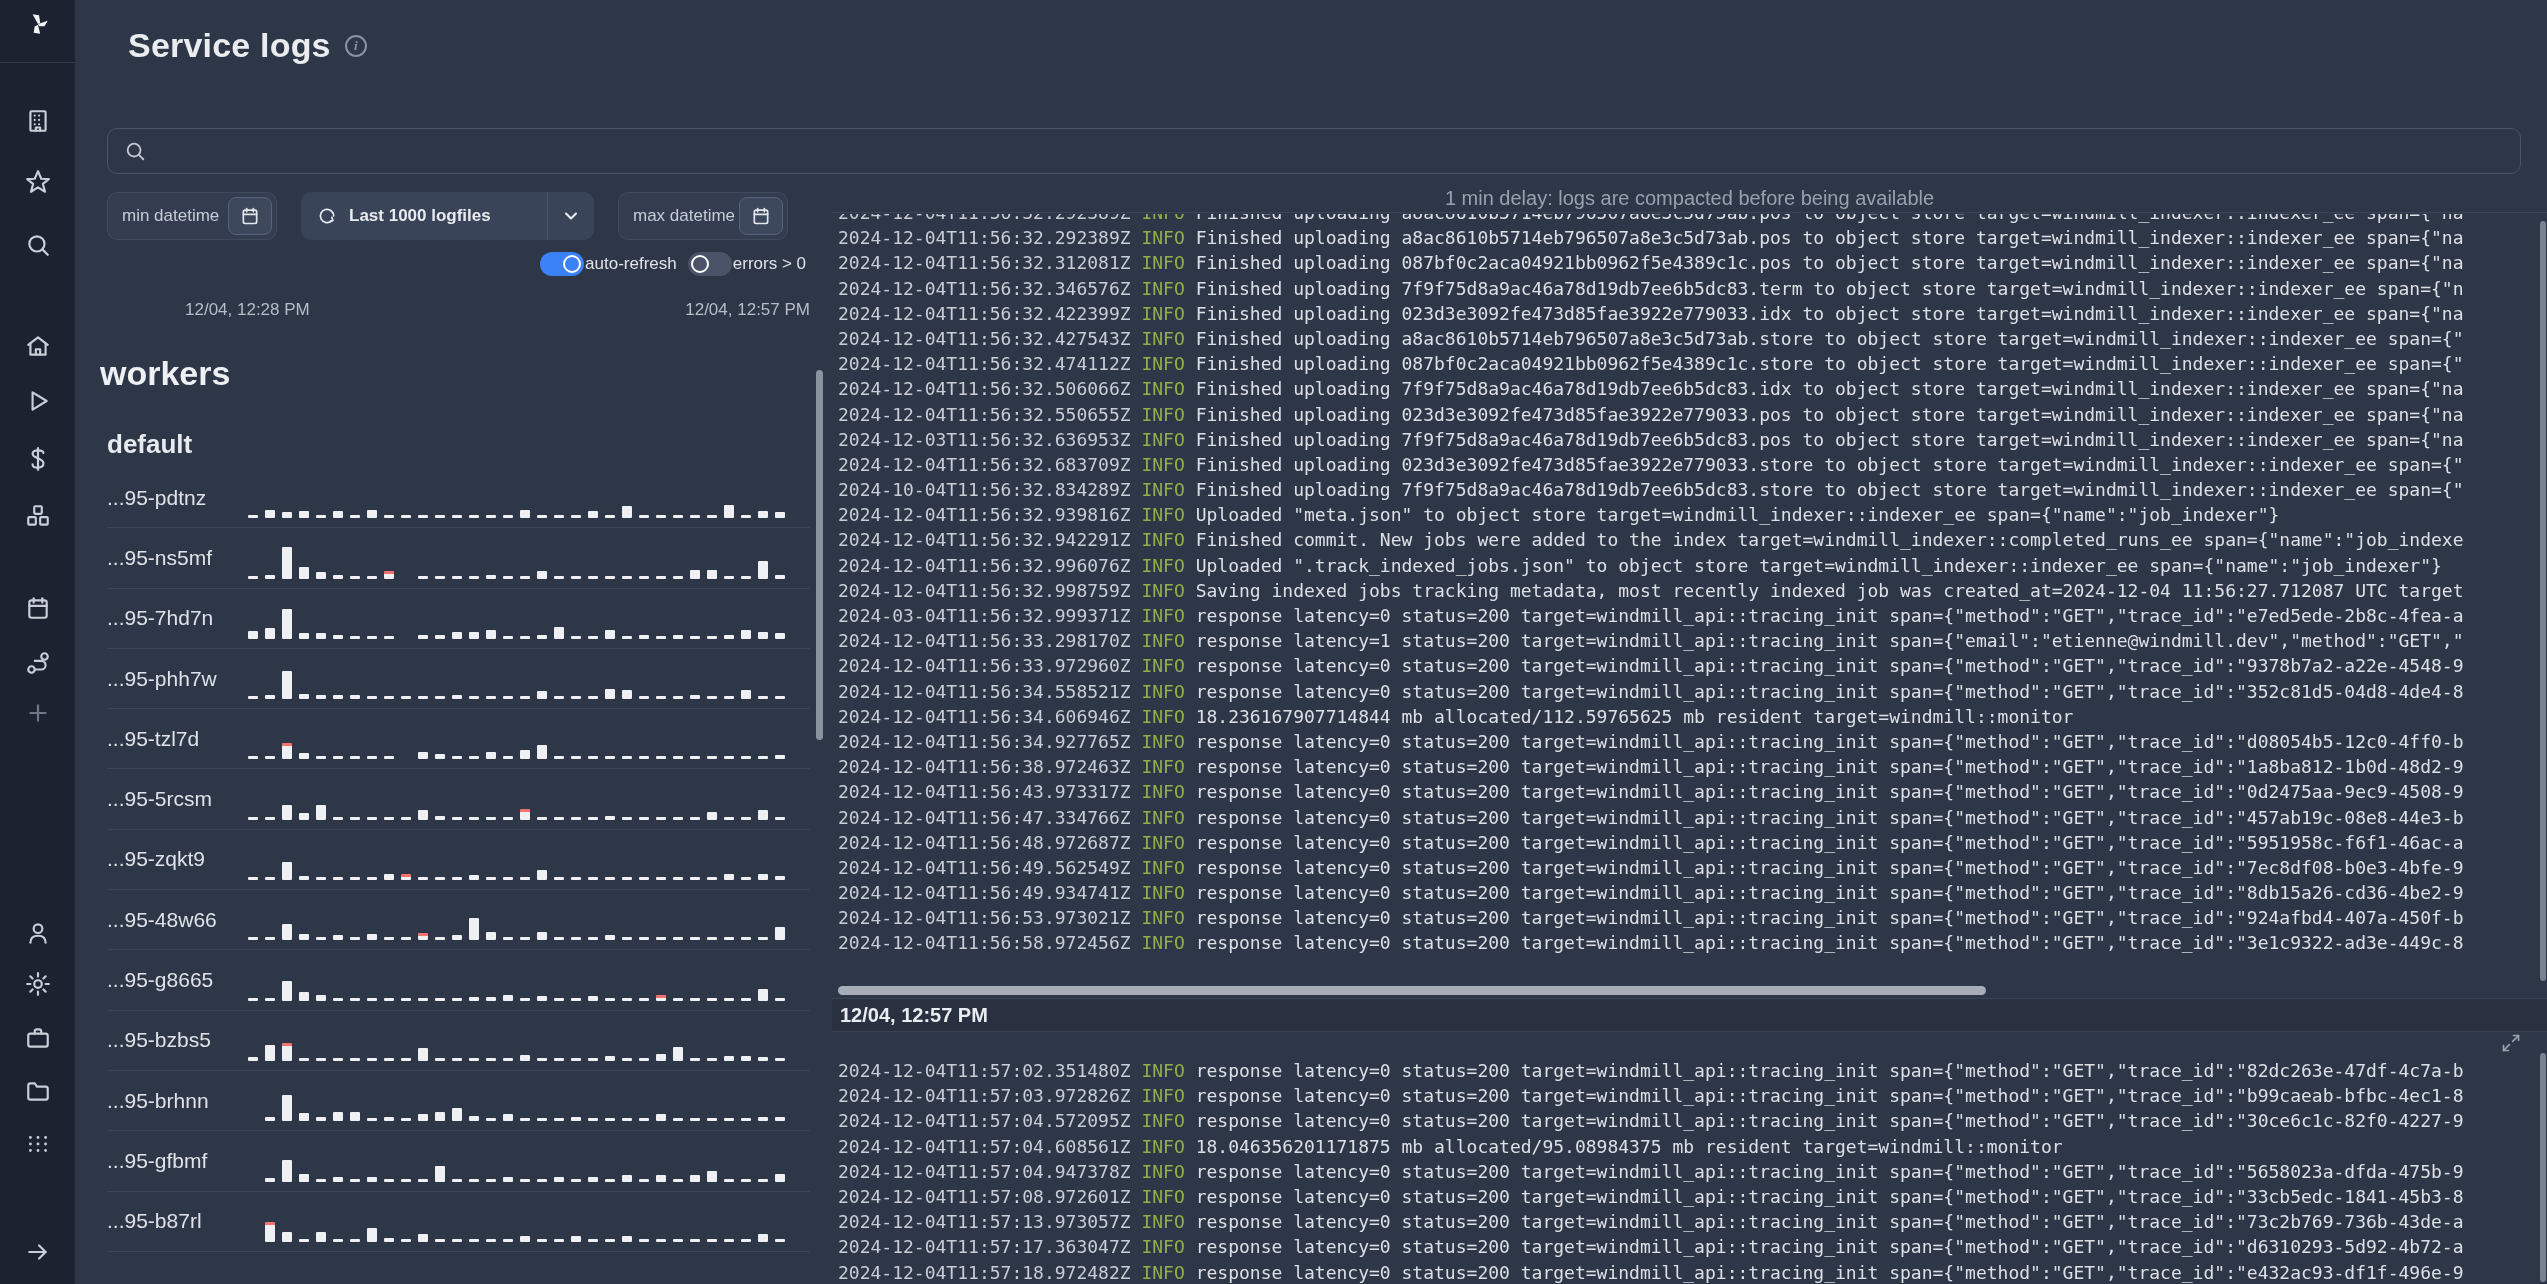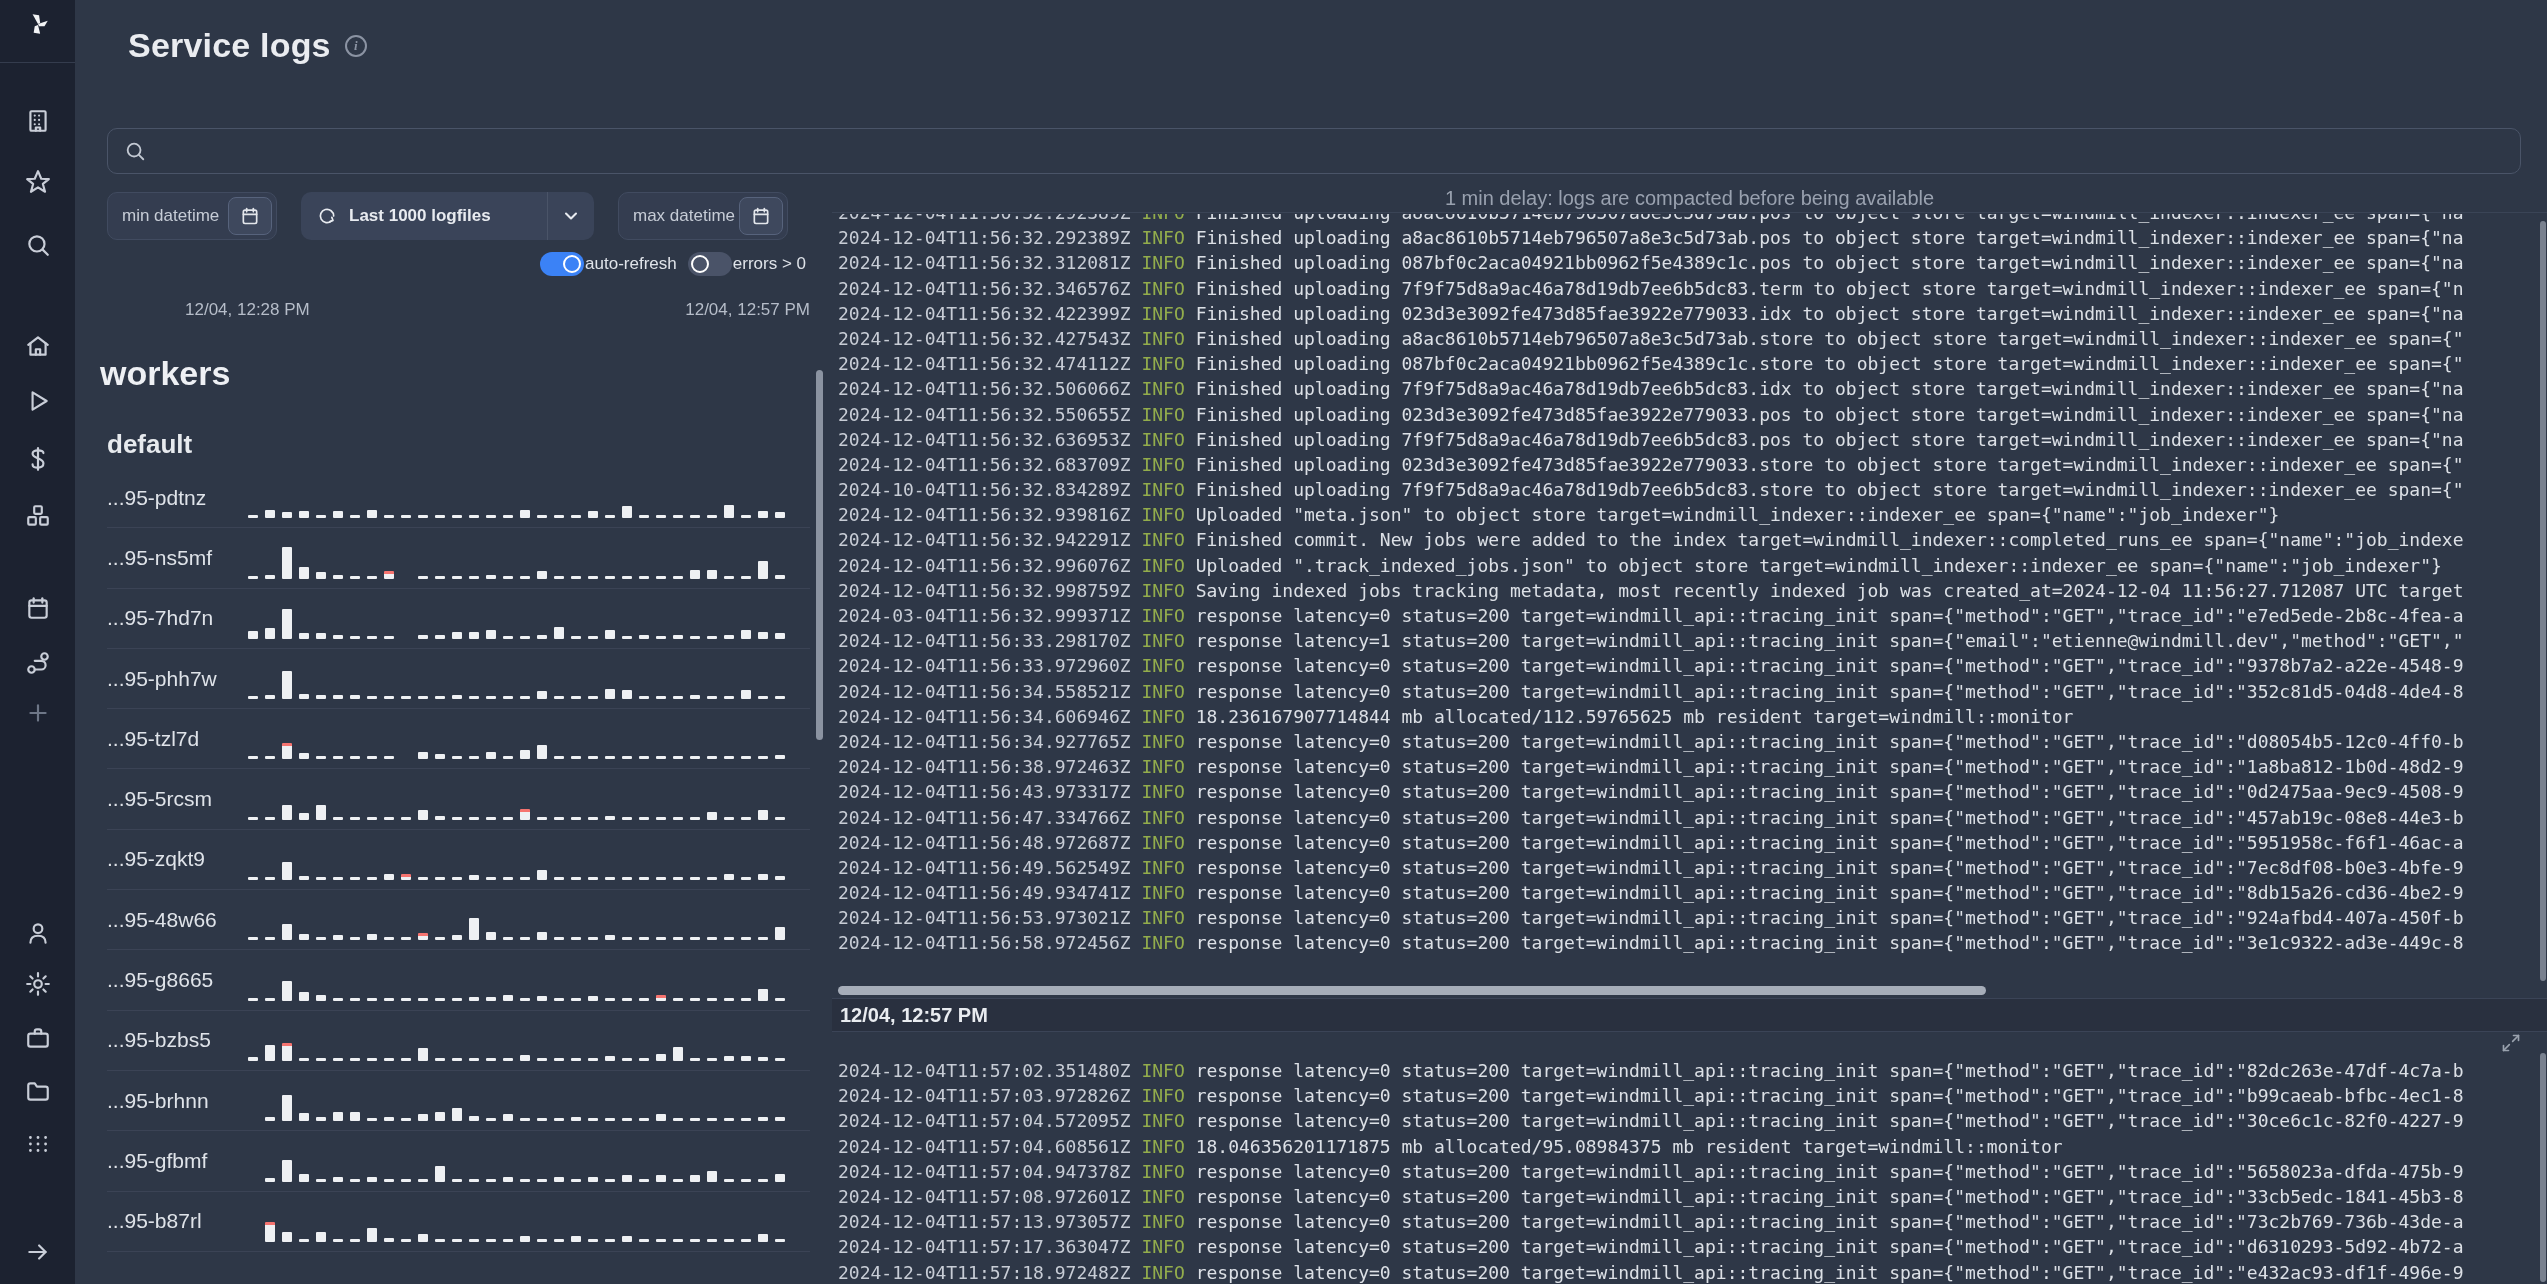--- a/index.html
+++ b/index.html
@@ -777,21 +777,21 @@
       <div class="log-scroll-top" id="log-top">
           <div class="log-line"><span class="ts">2024-12-04T11:56:32.292389Z </span><span class="lvl">INFO </span><span class="msg">Finished uploading a8ac8610b5714eb796507a8e3c5d73ab.pos to object store target=windmill_indexer::indexer_ee span={"na</span></div>
           <div class="log-line"><span class="ts">2024-12-04T11:56:32.292389Z </span><span class="lvl">INFO </span><span class="msg">Finished uploading a8ac8610b5714eb796507a8e3c5d73ab.pos to object store target=windmill_indexer::indexer_ee span={"na</span></div>
           <div class="log-line"><span class="ts">2024-12-04T11:56:32.312081Z </span><span class="lvl">INFO </span><span class="msg">Finished uploading 087bf0c2aca04921bb0962f5e4389c1c.pos to object store target=windmill_indexer::indexer_ee span={"na</span></div>
           <div class="log-line"><span class="ts">2024-12-04T11:56:32.346576Z </span><span class="lvl">INFO </span><span class="msg">Finished uploading 7f9f75d8a9ac46a78d19db7ee6b5dc83.term to object store target=windmill_indexer::indexer_ee span={"n</span></div>
           <div class="log-line"><span class="ts">2024-12-04T11:56:32.422399Z </span><span class="lvl">INFO </span><span class="msg">Finished uploading 023d3e3092fe473d85fae3922e779033.idx to object store target=windmill_indexer::indexer_ee span={"na</span></div>
           <div class="log-line"><span class="ts">2024-12-04T11:56:32.427543Z </span><span class="lvl">INFO </span><span class="msg">Finished uploading a8ac8610b5714eb796507a8e3c5d73ab.store to object store target=windmill_indexer::indexer_ee span={"</span></div>
           <div class="log-line"><span class="ts">2024-12-04T11:56:32.474112Z </span><span class="lvl">INFO </span><span class="msg">Finished uploading 087bf0c2aca04921bb0962f5e4389c1c.store to object store target=windmill_indexer::indexer_ee span={"</span></div>
           <div class="log-line"><span class="ts">2024-12-04T11:56:32.506066Z </span><span class="lvl">INFO </span><span class="msg">Finished uploading 7f9f75d8a9ac46a78d19db7ee6b5dc83.idx to object store target=windmill_indexer::indexer_ee span={"na</span></div>
           <div class="log-line"><span class="ts">2024-12-04T11:56:32.550655Z </span><span class="lvl">INFO </span><span class="msg">Finished uploading 023d3e3092fe473d85fae3922e779033.pos to object store target=windmill_indexer::indexer_ee span={"na</span></div>
-          <div class="log-line"><span class="ts">2024-12-04T11:56:32.636953Z </span><span class="lvl">INFO </span><span class="msg">Finished uploading 7f9f75d8a9ac46a78d19db7ee6b5dc83.pos to object store target=windmill_indexer::indexer_ee span={"na</span></div>
+          <div class="log-line"><span class="ts">2024-12-03T11:56:32.636953Z </span><span class="lvl">INFO </span><span class="msg">Finished uploading 7f9f75d8a9ac46a78d19db7ee6b5dc83.pos to object store target=windmill_indexer::indexer_ee span={"na</span></div>
           <div class="log-line"><span class="ts">2024-12-04T11:56:32.683709Z </span><span class="lvl">INFO </span><span class="msg">Finished uploading 023d3e3092fe473d85fae3922e779033.store to object store target=windmill_indexer::indexer_ee span={"</span></div>
           <div class="log-line"><span class="ts">2024-10-04T11:56:32.834289Z </span><span class="lvl">INFO </span><span class="msg">Finished uploading 7f9f75d8a9ac46a78d19db7ee6b5dc83.store to object store target=windmill_indexer::indexer_ee span={"</span></div>
           <div class="log-line"><span class="ts">2024-12-04T11:56:32.939816Z </span><span class="lvl">INFO </span><span class="msg">Uploaded "meta.json" to object store target=windmill_indexer::indexer_ee span={"name":"job_indexer"}</span></div>
           <div class="log-line"><span class="ts">2024-12-04T11:56:32.942291Z </span><span class="lvl">INFO </span><span class="msg">Finished commit. New jobs were added to the index target=windmill_indexer::completed_runs_ee span={"name":"job_indexe</span></div>
           <div class="log-line"><span class="ts">2024-12-04T11:56:32.996076Z </span><span class="lvl">INFO </span><span class="msg">Uploaded ".track_indexed_jobs.json" to object store target=windmill_indexer::indexer_ee span={"name":"job_indexer"}</span></div>
           <div class="log-line"><span class="ts">2024-12-04T11:56:32.998759Z </span><span class="lvl">INFO </span><span class="msg">Saving indexed jobs tracking metadata, most recently indexed job was created_at=2024-12-04 11:56:27.712087 UTC target</span></div>
           <div class="log-line"><span class="ts">2024-03-04T11:56:32.999371Z </span><span class="lvl">INFO </span><span class="msg">response latency=0 status=200 target=windmill_api::tracing_init span={"method":"GET","trace_id":"e7ed5ede-2b8c-4fea-a</span></div>
           <div class="log-line"><span class="ts">2024-12-04T11:56:33.298170Z </span><span class="lvl">INFO </span><span class="msg">response latency=1 status=200 target=windmill_api::tracing_init span={"email":"etienne@windmill.dev","method":"GET","</span></div>
           <div class="log-line"><span class="ts">2024-12-04T11:56:33.972960Z </span><span class="lvl">INFO </span><span class="msg">response latency=0 status=200 target=windmill_api::tracing_init span={"method":"GET","trace_id":"9378b7a2-a22e-4548-9</span></div>
           <div class="log-line"><span class="ts">2024-12-04T11:56:34.558521Z </span><span class="lvl">INFO </span><span class="msg">response latency=0 status=200 target=windmill_api::tracing_init span={"method":"GET","trace_id":"352c81d5-04d8-4de4-8</span></div>

